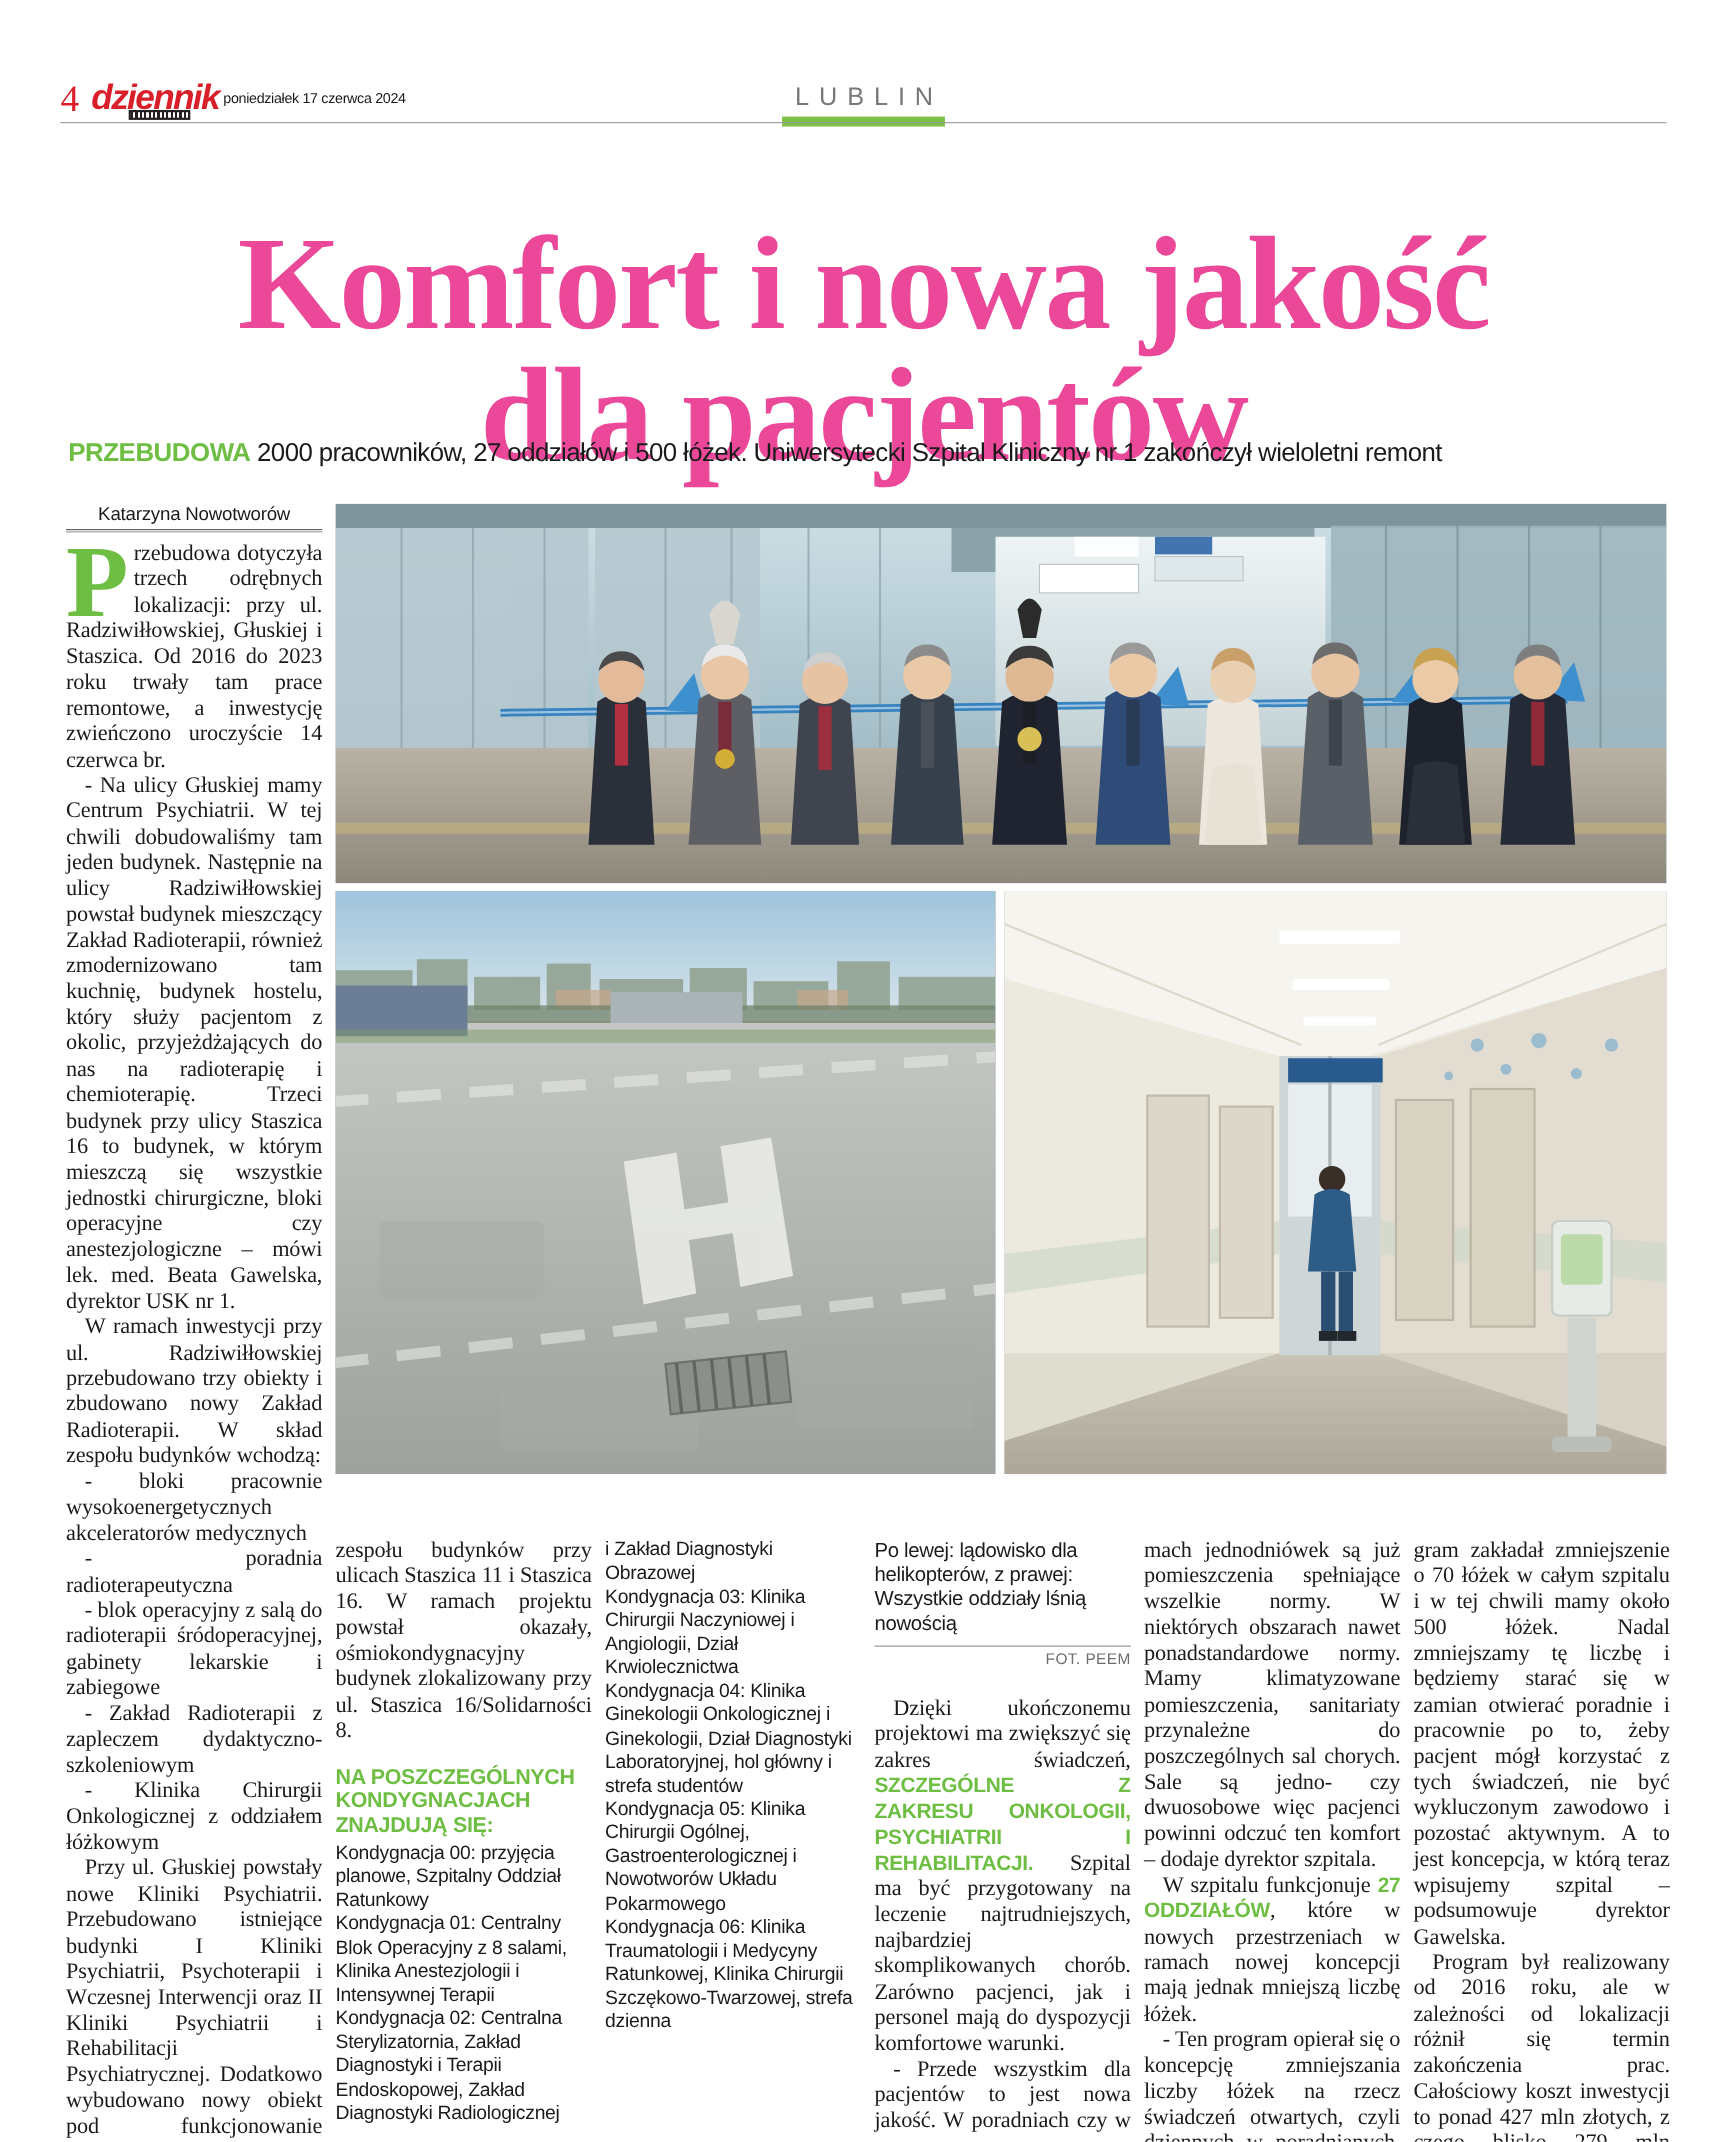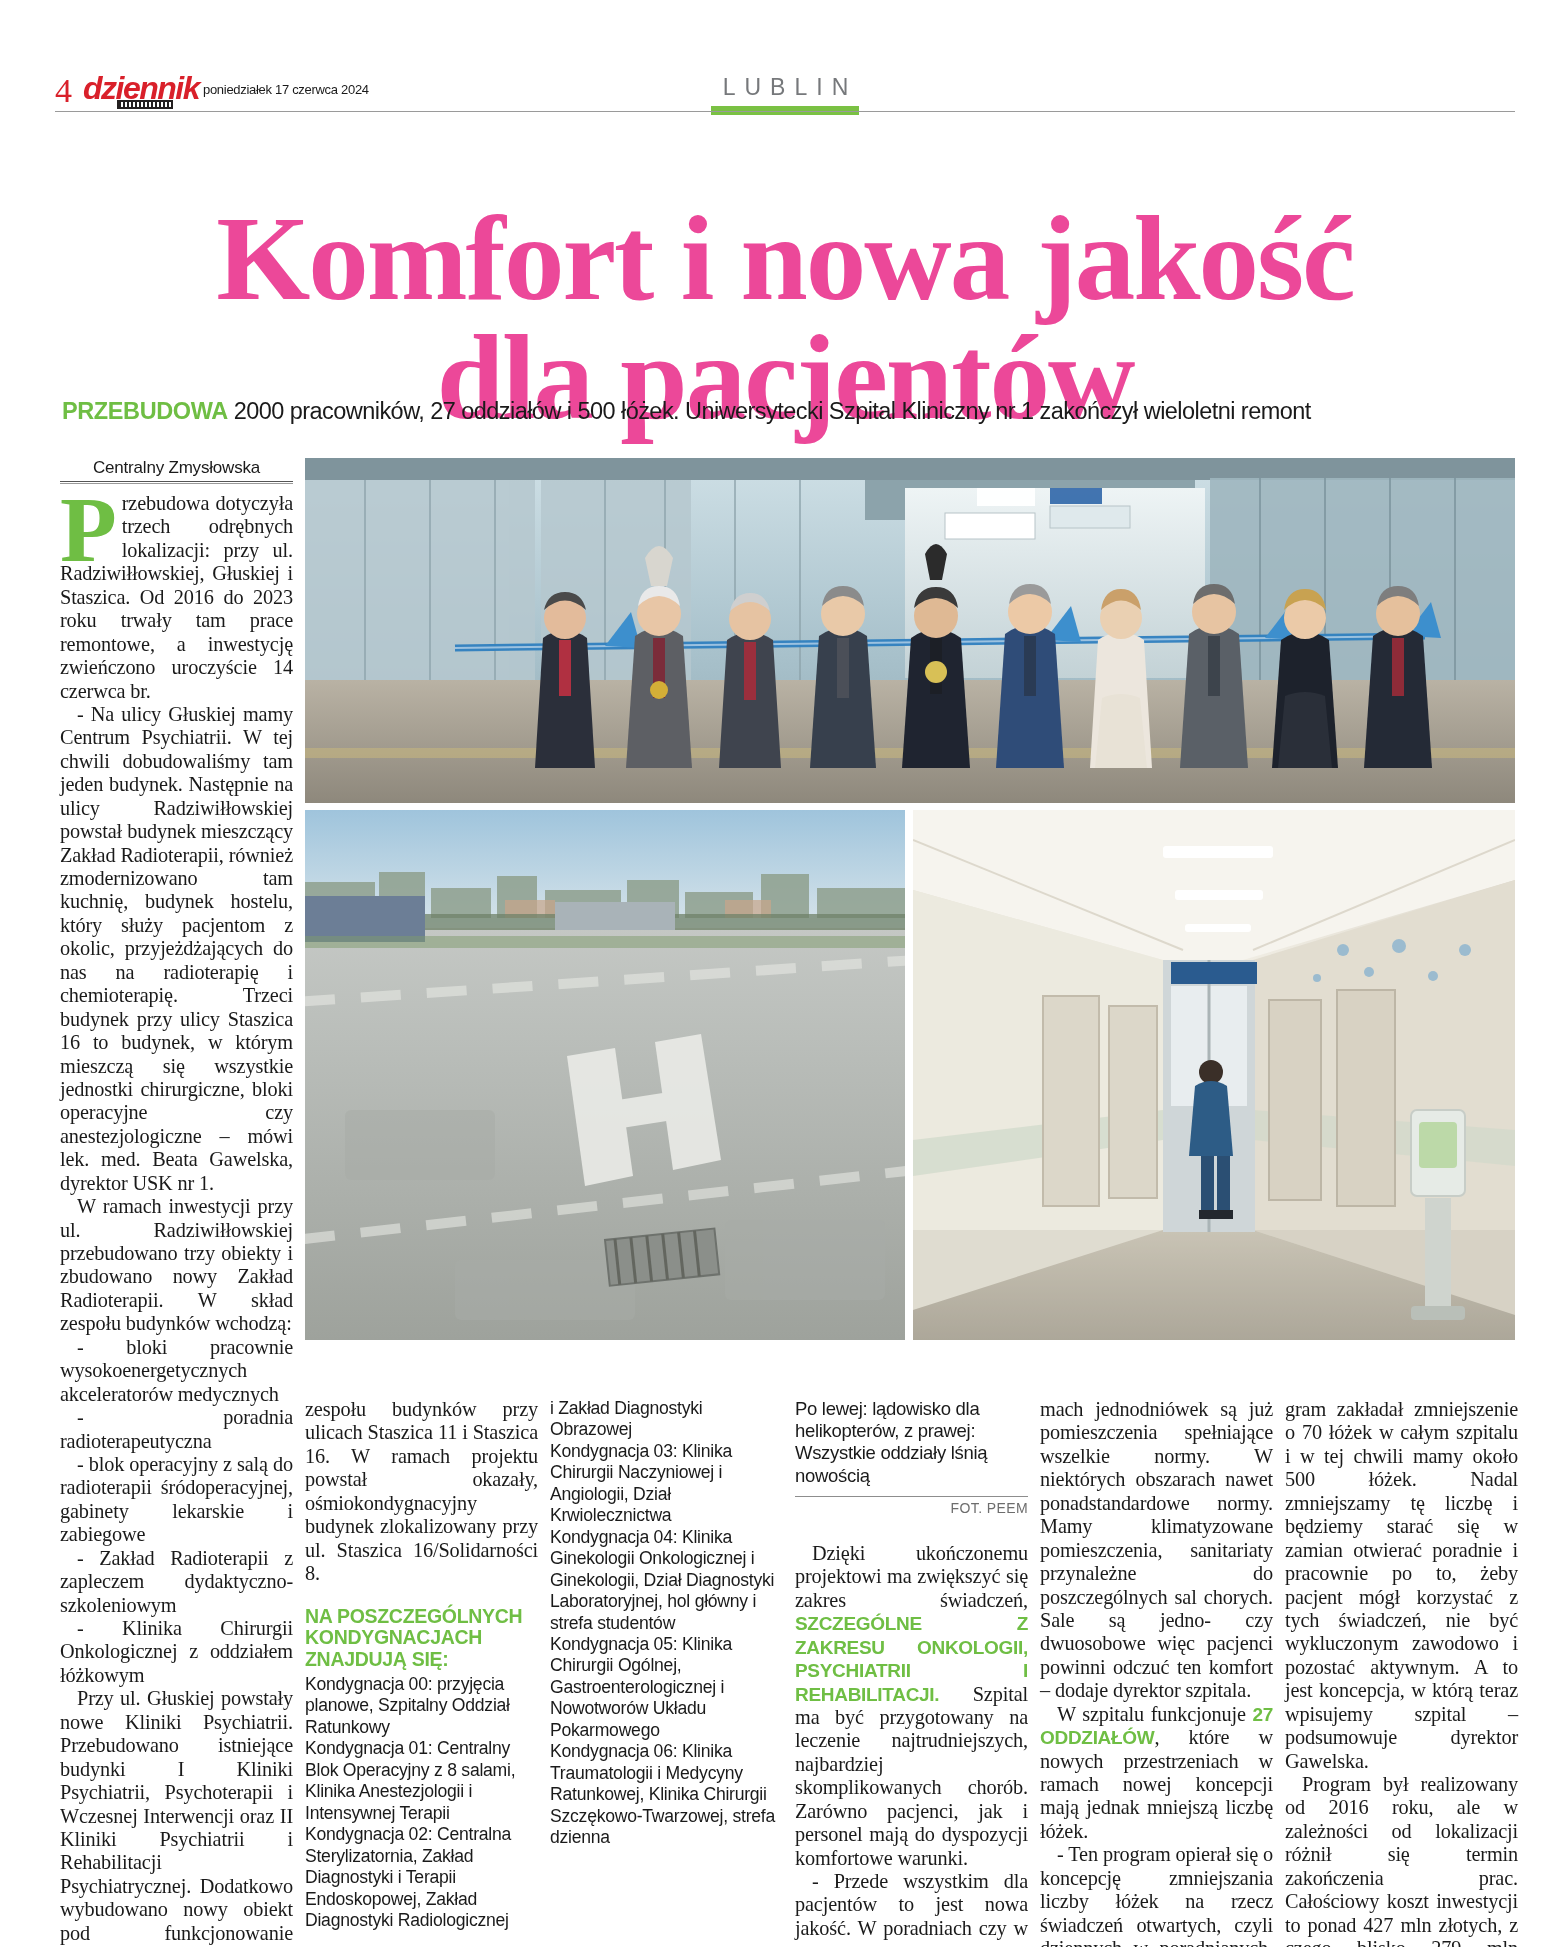--- a/index.html
+++ b/index.html
@@ -181,21 +181,21 @@
   </div>
 
   <h1 class="headline">
     <span class="l1">Komfort i nowa jakość</span>
     <span class="l2">dla pacjentów</span>
   </h1>
 
   <div class="lead"><span class="kicker">PRZEBUDOWA</span><span> 2000 pracowników, 27 oddziałów i 500 łóżek. Uniwersytecki Szpital Kliniczny nr 1 zakończył wieloletni remont</span></div>
 
   <div class="col1">
-    <div class="byline">Centralny Zmysłowska</div>
+    <div class="byline">Katarzyna Nowotworów</div>
     <div class="byline-rule2"></div>
     <p><span class="dropcap">P</span><span>rzebudowa dotyczyła trzech odrębnych lokalizacji: przy ul. Radziwiłłowskiej, Głuskiej i Staszica. Od 2016 do 2023 roku trwały tam prace remontowe, a inwestycję zwieńczono uroczyście 14 czerwca br.</span></p>
     <p class="indent">- Na ulicy Głuskiej mamy Centrum Psychiatrii. W tej chwili dobudowaliśmy tam jeden budynek. Następnie na ulicy Radziwiłłowskiej powstał budynek mieszczący Zakład Radioterapii, również zmodernizowano tam kuchnię, budynek hostelu, który służy pacjentom z okolic, przyjeżdżających do nas na radioterapię i chemioterapię. Trzeci budynek przy ulicy Staszica 16 to budynek, w którym mieszczą się wszystkie jednostki chirurgiczne, bloki operacyjne czy anestezjologiczne – mówi lek. med. Beata Gawelska, dyrektor USK nr 1.</p>
     <p class="indent">W ramach inwestycji przy ul. Radziwiłłowskiej przebudowano trzy obiekty i zbudowano nowy Zakład Radioterapii. W skład zespołu budynków wchodzą:</p>
     <p class="indent">- bloki pracownie wysokoenergetycznych akceleratorów medycznych</p>
     <p class="indent">- poradnia radioterapeutyczna</p>
     <p class="indent">- blok operacyjny z salą do radioterapii śródoperacyjnej, gabinety lekarskie i zabiegowe</p>
     <p class="indent">- Zakład Radioterapii z zapleczem dydaktyczno-szkoleniowym</p>
     <p class="indent">- Klinika Chirurgii Onkologicznej z oddziałem łóżkowym</p>
     <p class="indent">Przy ul. Głuskiej powstały nowe Kliniki Psychiatrii. Przebudowano istniejące budynki I Kliniki Psychiatrii, Psychoterapii i Wczesnej Interwencji oraz II Kliniki Psychiatrii i Rehabilitacji Psychiatrycznej. Dodatkowo wybudowano nowy obiekt pod funkcjonowanie Oddziałów Dziennych Psychiatrycznych zarówno dla dorosłych jak i dzieci oraz młodzieży, a także Poradni Zdrowia Psychicznego i Oddziału Sądowo-Psychiatrycznego.</p>

